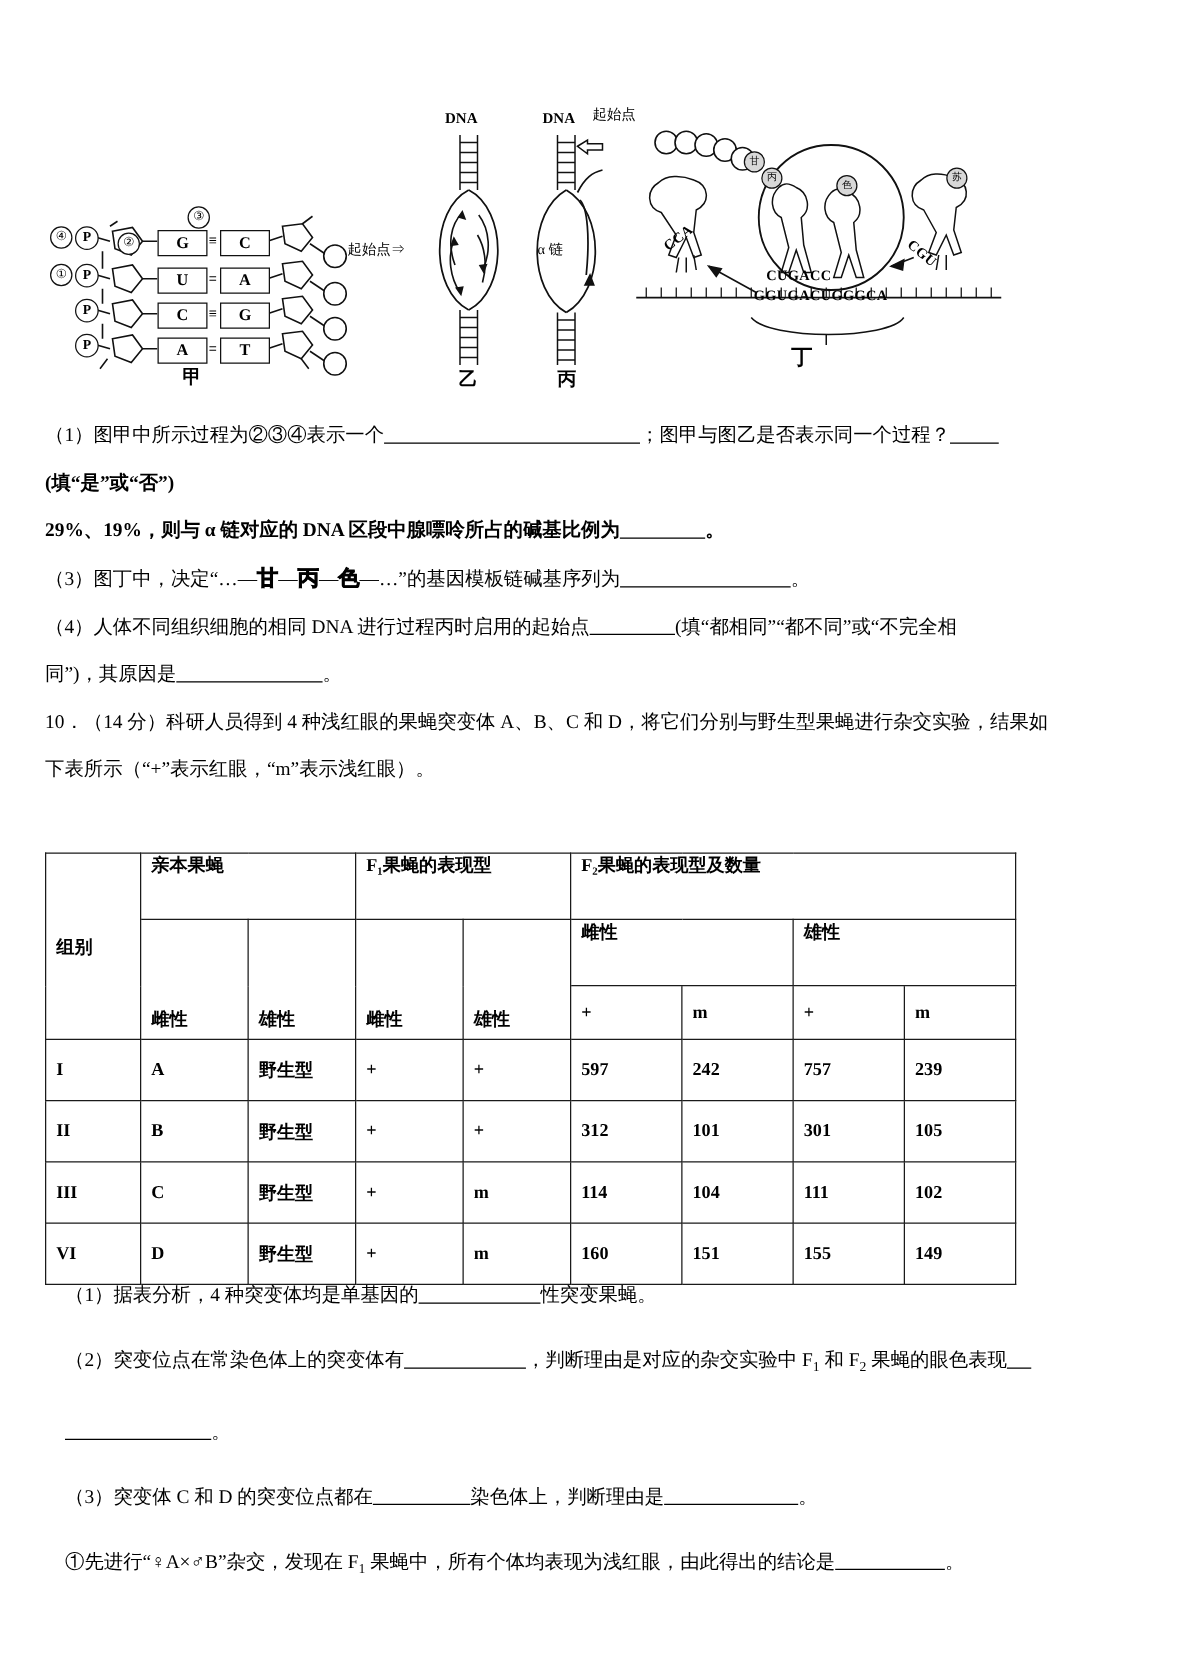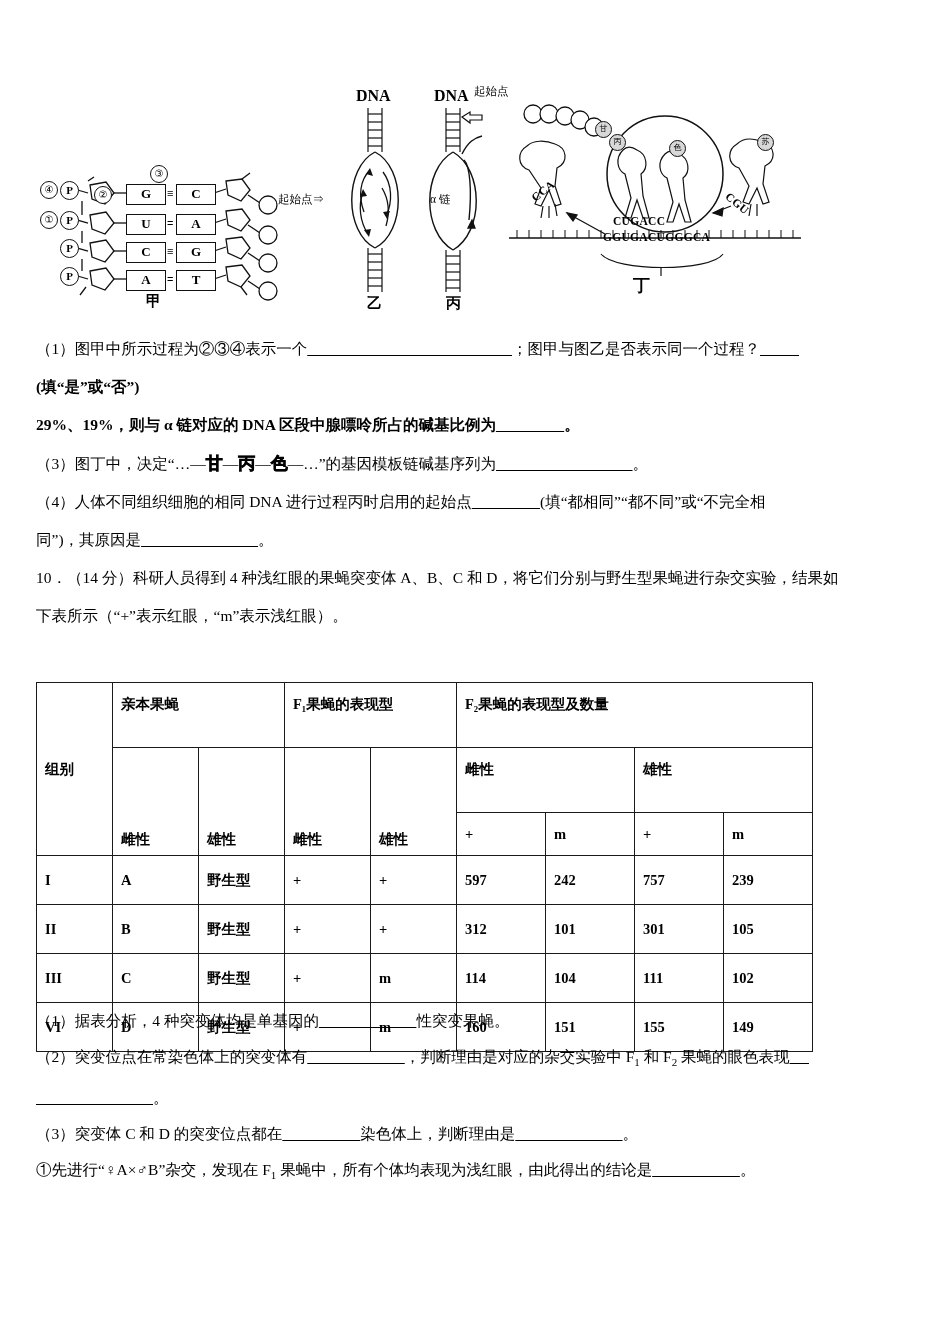--- a/index.html
+++ b/index.html
@@ -91,21 +91,21 @@
     font-size: 15px; font-weight: 700;
     font-family: "Liberation Serif", serif;
   }
   .small-cn {
     position: absolute;
     font-size: 11.5px;
     font-family: "Liberation Serif", serif;
   }
   .small-en {
     position: absolute;
-    font-size: 16px; font-weight: 700;
+    font-size: 12px; font-weight: 700;
     font-family: "Liberation Serif", serif;
   }
 
   
   #fig-ding { left: 505px; top: 18px; width: 300px; height: 240px; }
   #fig-ding .caption {
     position: absolute; left: 128px; top: 196px;
     font-size: 17px; font-weight: 700;
     font-family: "Liberation Serif", serif;
   }
@@ -166,35 +166,35 @@
   }
   table.data td, table.data th {
     border: 1.1px solid #1a1a1a;
     font-size: 14.5px;
     font-weight: 700;
     font-family: "Liberation Serif", serif;
     padding: 4px 8px;
     text-align: left;
     vertical-align: middle;
   }
-  table.data td.hdr-top   { height: 48px; vertical-align: top; padding-top: 12px; }
+  table.data td.hdr-top   { height: 48px; vertical-align: top; padding-top: 0; }
   table.data td.hdr-mid   { height: 46px; vertical-align: bottom; padding-bottom: 6px; }
   table.data td.hdr-sub   { height: 34px; }
   table.data td.grp       { vertical-align: middle; }
   table.data tr.datarow td { height: 40px; }
 
   
   .tail-text {
     position: absolute;
     left: 36px;
     top: 1003px;
     width: 890px;
   }
   p.qt {
-    margin: 0;
+    margin: 16px;
     font-size: 15.5px;
     line-height: 36px;
     font-family: "Liberation Serif", "DejaVu Serif", serif;
   }
 </style>
 </head>
 <body>
 
 <div class="page">
 

